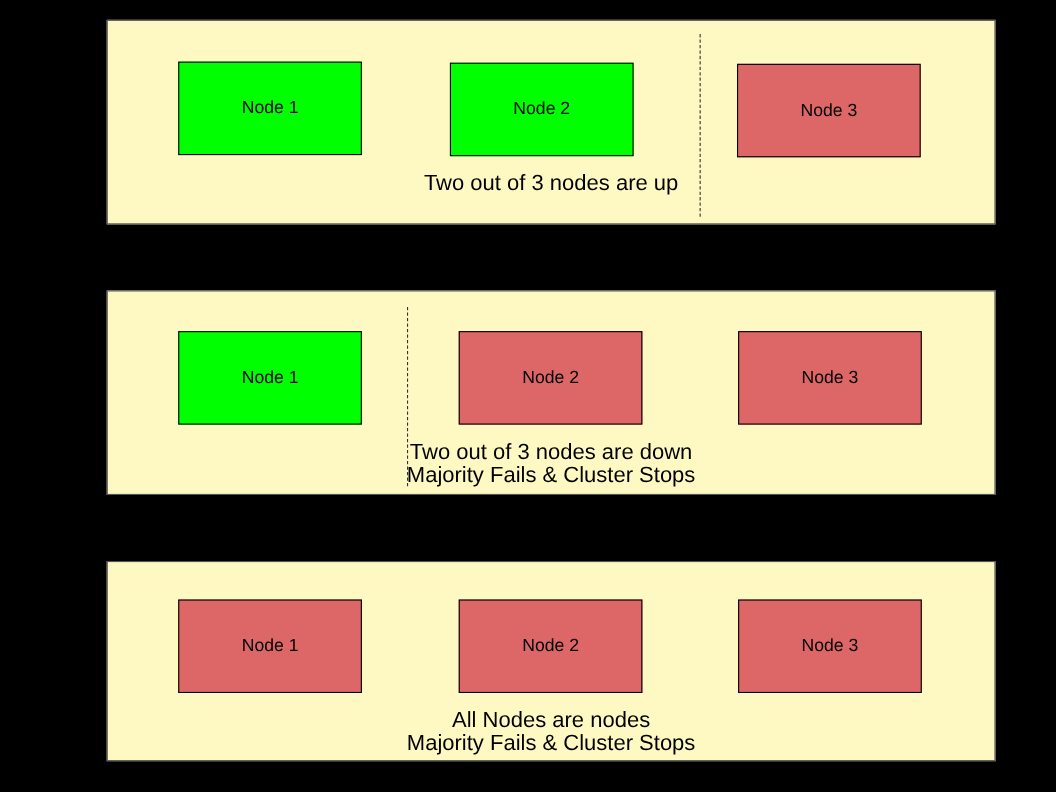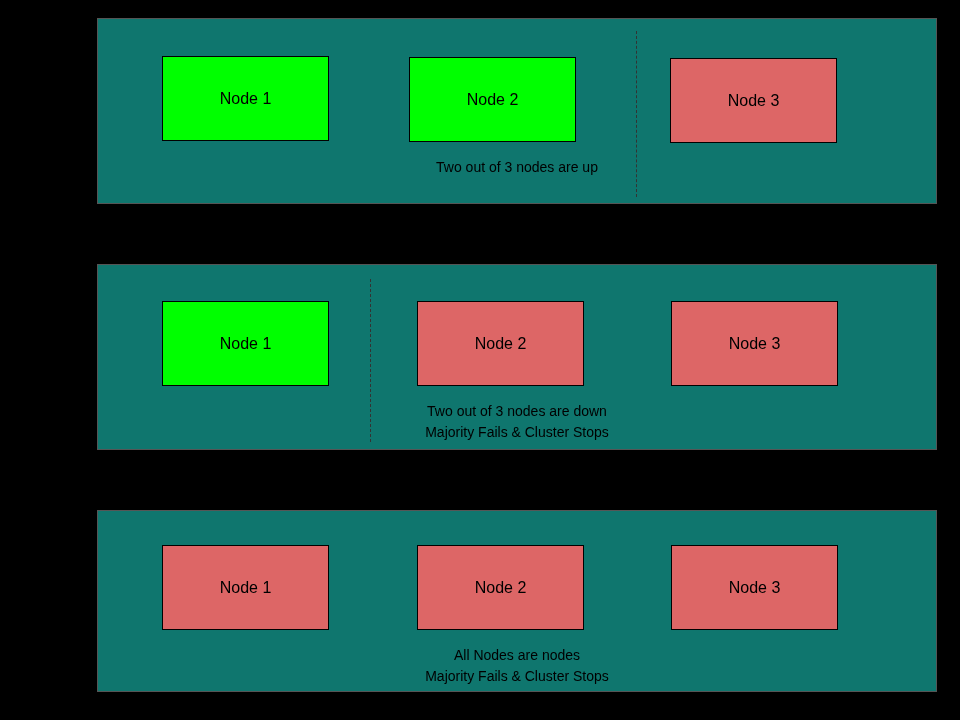--- a/index.html
+++ b/index.html
@@ -12,24 +12,23 @@
     position: relative;
     width: 960px;
     height: 720px;
     background: #000;
     overflow: hidden;
   }
   .panel {
     position: absolute;
     left: 97px;
     width: 806px;
-    background: #0f766e;
+    background: #fef9c3;
     border: 1px solid #555;
     box-sizing: content-box;
-    padding-left: 32px;
   }
   .panel.p1 { top: 18px;  height: 184px; }
   .panel.p2 { top: 264px; height: 184px; }
   .panel.p3 { top: 510px; height: 180px; }
 
   .node {
     position: absolute;
     width: 165px;
     height: 83px;
     border: 1px solid #000;
@@ -57,21 +56,21 @@
     border-left: 1px dashed #333;
   }
   .p1 .divider { left: 538px; top: 12px; height: 166px; }
   .p2 .divider { left: 272px; top: 14px; height: 163px; }
 
   .caption {
     position: absolute;
     left: 0;
     width: 100%;
     text-align: center;
-    font-size: 14px;
+    font-size: 20px;
     line-height: 21px;
     color: #000;
   }
   .p1 .caption { top: 138px; }
   .p2 .caption { top: 136px; }
   .p3 .caption { top: 134px; }
 </style>
 </head>
 <body>
 

